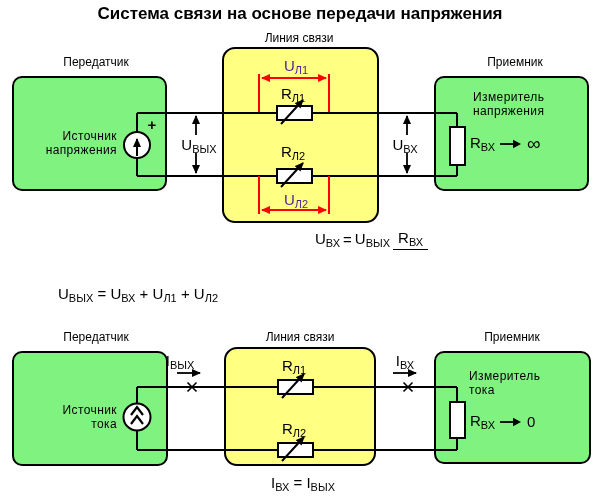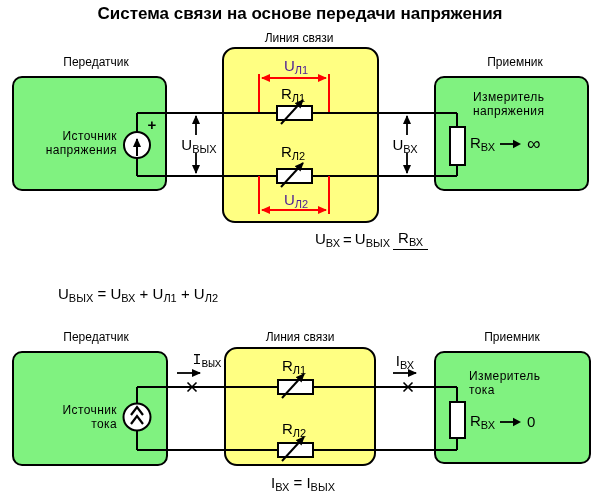--- a/index.html
+++ b/index.html
@@ -190,21 +190,21 @@
 </div>
 
 <div class="lbl sec c" style="left:300px;top:329px;">Линия связи</div>
 <div class="lbl sec c" style="left:96px;top:329px;">Передатчик</div>
 <div class="lbl sec c" style="left:512px;top:329px;">Приемник</div>
 
 <div class="lbl boxtxt r" style="left:0px;top:404px;width:117px;">
   <span>Источник</span><br><span>тока</span>
 </div>
 
-<div class="lbl c" style="left:207px;top:352px;font-family:Liberation Mono, monospace;">
+<div class="lbl c" style="left:180px;top:352px;">
   <span class="sym"><span>I</span><span class="sb">ВЫХ</span></span>
 </div>
 <div class="lbl c" style="left:405px;top:352px;">
   <span class="sym"><span>I</span><span class="sb">ВХ</span></span>
 </div>
 
 <div class="lbl c" style="left:294px;top:357px;">
   <span class="sym"><span>R</span><span class="sb">Л1</span></span>
 </div>
 <div class="lbl c" style="left:294px;top:420px;">

